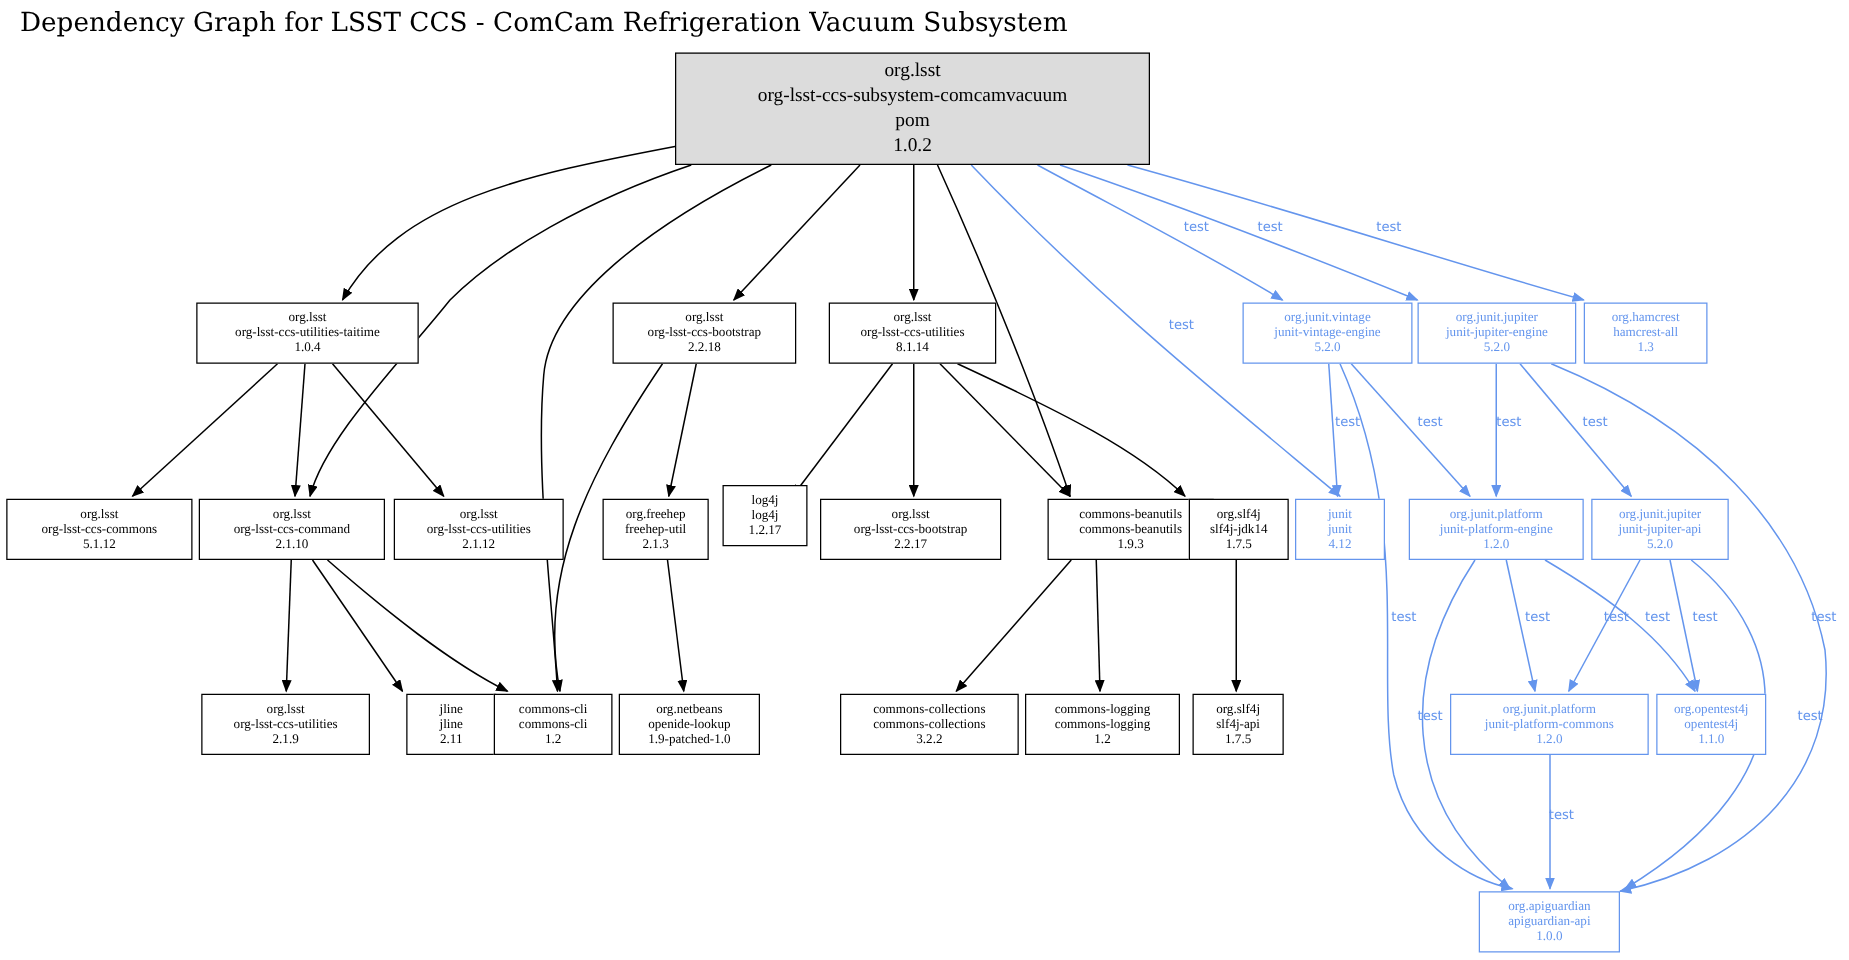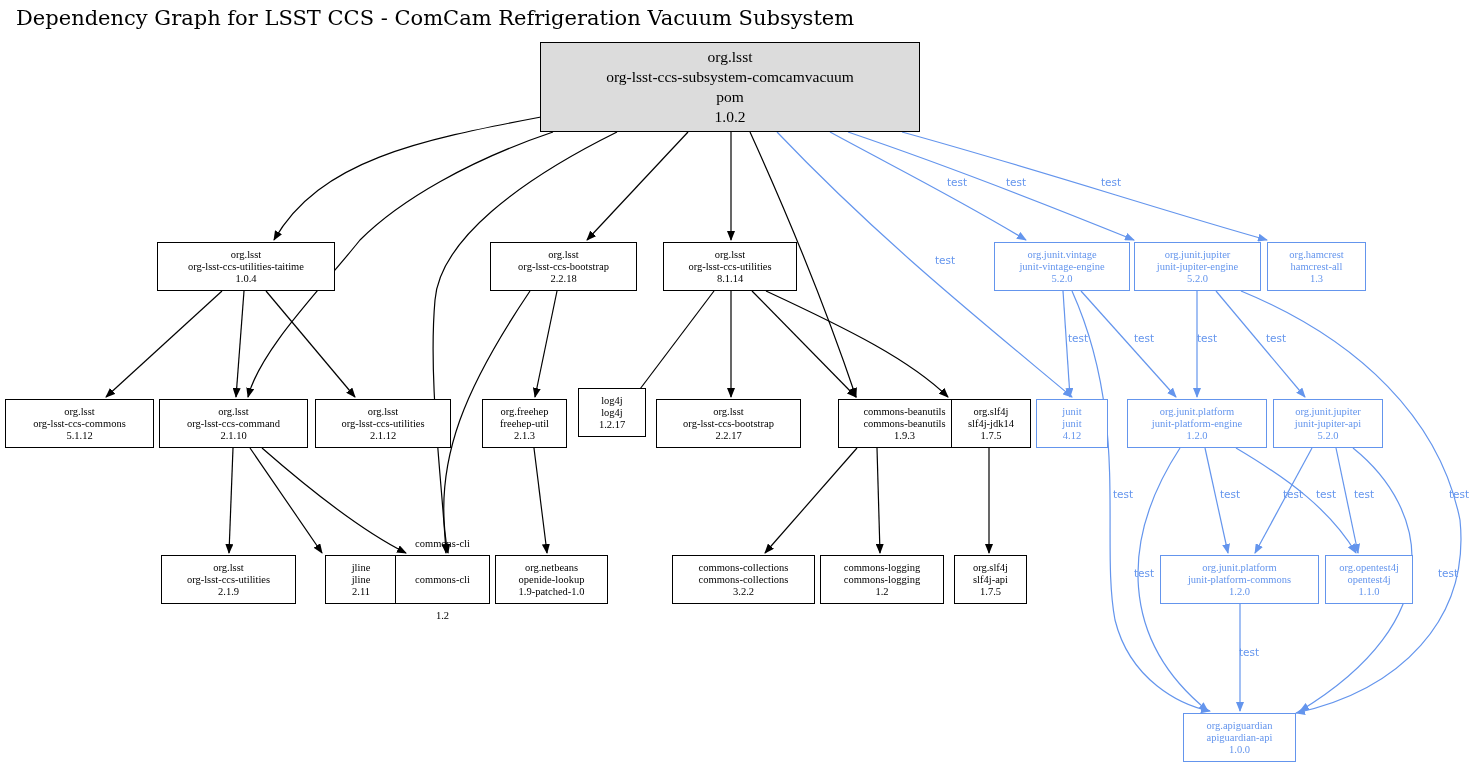--- a/index.html
+++ b/index.html
@@ -159,21 +159,21 @@
     <div class="node" style="left: 161px; top: 555px; width: 135px; height: 49px;">
       <div>org.lsst</div>
       <div>org-lsst-ccs-utilities</div>
       <div>2.1.9</div>
     </div>
     <div class="node" style="left: 301px; top: 555px; width: 72px; height: 49px; margin-left: 24px;">
       <div>jline</div>
       <div>jline</div>
       <div>2.11</div>
     </div>
-    <div class="node" style="left: 395px; top: 555px; width: 95px; height: 49px; gap: 24px;">
+    <div class="node" style="left: 395px; top: 555px; width: 95px; height: 49px;">
       <div>commons-cli</div>
       <div>commons-cli</div>
       <div>1.2</div>
     </div>
     <div class="node" style="left: 495px; top: 555px; width: 113px; height: 49px;">
       <div>org.netbeans</div>
       <div>openide-lookup</div>
       <div>1.9-patched-1.0</div>
     </div>
     <div class="node" style="left: 672px; top: 555px; width: 143px; height: 49px;">

